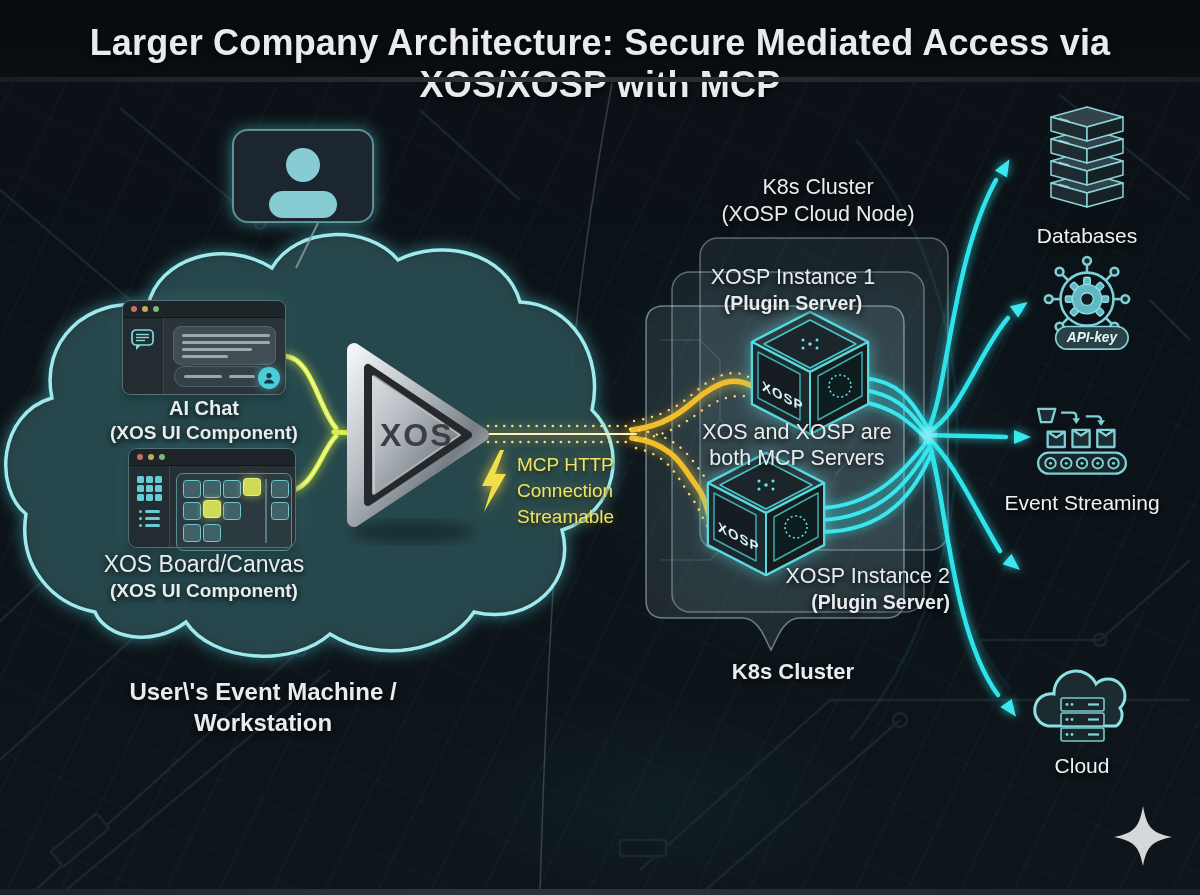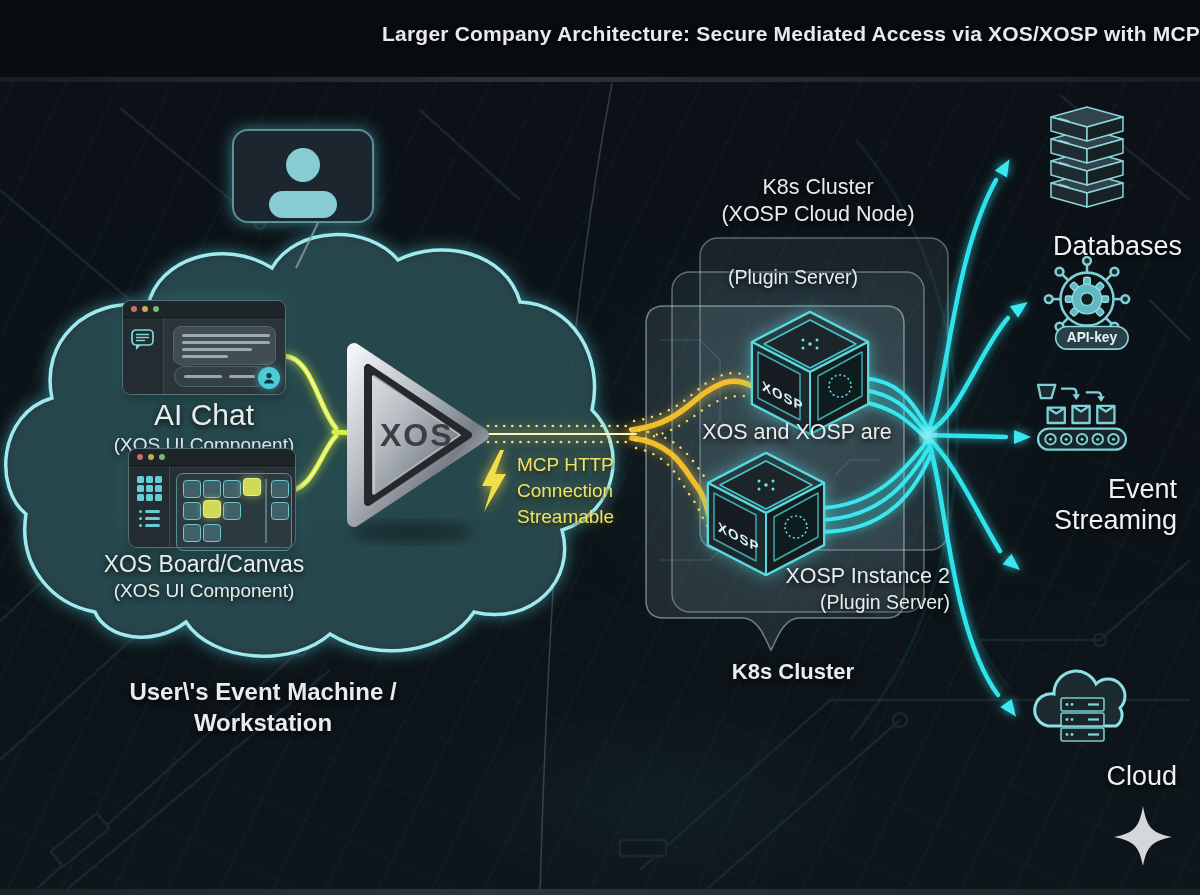--- a/index.html
+++ b/index.html
@@ -8,30 +8,30 @@
     background:
       radial-gradient(420px 300px at 295px 460px, rgba(45,120,130,.14), transparent 70%),
       radial-gradient(340px 330px at 800px 430px, rgba(40,115,130,.13), transparent 70%),
       radial-gradient(300px 140px at 660px 800px, rgba(30,100,110,.12), transparent 70%),
       repeating-linear-gradient(115deg, transparent 0 46px, rgba(120,160,175,.035) 46px 48px),
       repeating-linear-gradient(25deg, transparent 0 64px, rgba(120,160,175,.025) 64px 66px),
       linear-gradient(180deg,#0b1116 0%,#0c1318 55%,#0e161b 100%);}
   .abs{position:absolute;}
   
   #titlebar{left:0;top:0;width:1200px;height:78px;background:linear-gradient(180deg,#080b0f,#0a0e13);}
-  #title{left:0;top:22px;width:1200px;text-align:right;color:#e8eaec;font-size:21px;font-weight:600;
+  #title{left:0;top:22px;width:1200px;text-align:center;color:#e8eaec;font-size:36px;font-weight:600;
     letter-spacing:.2px;text-shadow:0 2px 6px rgba(0,0,0,.9);}
   #title-divider{left:0;top:77px;width:1200px;height:5px;
     background:linear-gradient(90deg,#171d23,#2a333a 45%,#171d23);}
   #bottom-strip{left:0;bottom:0;width:1200px;height:6px;background:linear-gradient(90deg,#1b2327,#2c363a 40%,#1b2327);}
   svg{display:block;}
   svg text{font-family:"Liberation Sans",sans-serif;}
   
   .lbl{color:#e7edee;text-shadow:0 2px 6px rgba(0,0,0,.95);text-align:center;line-height:1.24;}
-  .lbl .sub{font-weight:400;}
+  .lbl .sub{font-weight:700;}
   
   .window{position:absolute;border-radius:9px;border:1px solid rgba(150,205,212,.4);
     background:#2b3539;box-shadow:0 0 16px rgba(110,210,220,.22),0 4px 10px rgba(0,0,0,.5);}
   .win-titlebar{height:16px;background:#1d2529;border-radius:8px 8px 0 0;display:flex;align-items:center;
     padding-left:8px;gap:5px;border-bottom:1px solid #11171a;}
   .dot{width:6px;height:6px;border-radius:50%;}
   .dot.r{background:#c96f66;} .dot.y{background:#c8a95a;} .dot.g{background:#79b878;}
   .win-body{position:relative;display:flex;height:calc(100% - 17px);}
   .win-sidebar{width:40px;background:#232d31;border-right:1px solid #3a474c;border-radius:0 0 0 8px;
     display:flex;flex-direction:column;align-items:center;gap:9px;padding-top:10px;}
@@ -52,21 +52,21 @@
   .list-icon b{width:3px;height:3px;background:#66cdd8;border-radius:50%;}
   .list-icon s{width:15px;height:2.5px;background:#66cdd8;border-radius:2px;}
   .board-canvas{position:absolute;left:6px;top:7px;width:114px;height:76px;border:1.5px solid #5e8b92;
     border-radius:7px;background:rgba(70,110,118,.14);}
   .sq{position:absolute;width:16px;height:16px;border-radius:3.5px;border:1.5px solid #6fc9d2;
     background:rgba(110,190,200,.3);}
   .sq.yel{background:#cfdb57;border-color:#e8f283;box-shadow:0 0 8px rgba(225,235,110,.55);}
   .board-divider{position:absolute;left:88px;top:5px;width:1.5px;height:64px;background:#5e8b92;opacity:.8;}
   
   .svc{position:absolute;width:190px;text-align:center;}
-  .svc-label{font-size:27px;font-weight:500;color:#eef2f2;text-shadow:0 2px 5px #000;margin-top:9px;text-align:right;}
+  .svc-label{font-size:21px;font-weight:500;color:#eef2f2;text-shadow:0 2px 5px #000;margin-top:2px;}
   
   #mcp-text{color:#ece46a;font-size:19px;font-weight:500;line-height:26px;
     text-shadow:0 0 10px rgba(235,220,90,.45),0 2px 4px #000;}
 </style>
 </head>
 <body>
 
 <div id="canvas">
 
   <svg class="abs" width="1200" height="895" viewBox="0 0 1200 895" style="left:0;top:0;">
@@ -290,21 +290,21 @@
         <div class="chat-avatar">
           <svg width="14" height="14" viewBox="0 0 14 14">
             <circle cx="7" cy="4.6" r="2.6" fill="#0e3b42"></circle>
             <path d="M 2,12.5 a 5,4 0 0 1 10,0 Z" fill="#0e3b42"></path>
           </svg>
         </div>
       </div>
     </div>
   </div>
   <div class="abs lbl" style="left:94px;top:396px;width:220px;">
-    <div style="font-size:30px;font-weight:400;">AI Chat</div>
+    <div style="font-size:20px;font-weight:700;">AI Chat</div>
     <div class="sub" style="font-size:19px;">(XOS UI Component)</div>
   </div>
 
   <div class="window" style="left:128px;top:448px;width:166px;height:98px;background:#273135;">
     <div class="win-titlebar">
       <span class="dot r"></span>
       <span class="dot y"></span>
       <span class="dot g"></span>
     </div>
     <div class="win-body">
@@ -367,24 +367,26 @@
     <div>MCP HTTP</div>
     <div>Connection</div>
     <div>Streamable</div>
   </div>
 
   <div class="abs lbl" style="left:658px;top:174px;width:320px;font-size:21.5px;font-weight:500;line-height:27px;">
     <div>K8s Cluster</div>
     <div>(XOSP Cloud Node)</div>
   </div>
   <div class="abs lbl" style="left:643px;top:264px;width:300px;font-size:21.5px;font-weight:500;line-height:26px;">
+    <div>XOSP Instance 1</div>
     <div class="sub" style="font-size:19.5px;">(Plugin Server)</div>
   </div>
   <div class="abs lbl" style="left:637px;top:419px;width:320px;font-size:21.5px;font-weight:500;line-height:26px;">
     <div>XOS and XOSP are</div>
+    <div>both MCP Servers</div>
   </div>
   <div class="abs lbl" style="left:630px;top:563px;width:320px;font-size:21.5px;font-weight:500;line-height:26px;text-align:right;">
     <div>XOSP Instance 2</div>
     <div class="sub" style="font-size:19.5px;">(Plugin Server)</div>
   </div>
   <div class="abs lbl" style="left:643px;top:658px;width:300px;font-size:22px;font-weight:700;">K8s Cluster</div>
 
   <div class="svc" style="left:992px;top:104px;">
     <svg width="120" height="118" viewBox="-60 -59 120 118" style="margin:0 auto;">
       <g stroke="#8ad4da" stroke-width="1.5" stroke-linejoin="round">
@@ -412,21 +414,21 @@
       <g fill="#9fd9de" opacity="0.8">
         <rect x="-28" y="-38" width="10" height="2.4" transform="skewY(15)"></rect>
         <rect x="-28" y="-16" width="10" height="2.4" transform="skewY(15)"></rect>
         <rect x="-28" y="6" width="10" height="2.4" transform="skewY(15)"></rect>
         <rect x="-28" y="28" width="10" height="2.4" transform="skewY(15)"></rect>
       </g>
     </svg>
     <div class="svc-label">Databases</div>
   </div>
 
-  <div class="svc" style="left:992px;top:254px;">
+  <div class="svc" style="left:992px;top:254px;font-style:italic;">
     <svg width="124" height="102" viewBox="-62 -52 124 104" style="margin:0 auto;">
       <g stroke="#7fd0d6" stroke-width="2.6" fill="none">
         <circle cx="0" cy="-6" r="27"></circle>
         <g>
           <line x1="0" y1="-33" x2="0" y2="-41"></line>
             <line x1="0" y1="21" x2="0" y2="29"></line>
           <line x1="-27" y1="-6" x2="-35" y2="-6"></line>
             <line x1="27" y1="-6" x2="35" y2="-6"></line>
           <line x1="-19" y1="-25" x2="-25" y2="-31"></line>
             <line x1="19" y1="-25" x2="25" y2="-31"></line>
@@ -458,21 +460,21 @@
         <circle cx="0" cy="0" r="15"></circle>
         <circle cx="0" cy="0" r="6.5" fill="#122024"></circle>
       </g>
       <g>
         <rect x="-32" y="22" width="74" height="23" rx="11.5" fill="#2b4046" stroke="#86d4da" stroke-width="1.6"></rect>
         <text x="5" y="38" font-size="14" font-weight="bold" fill="#e2f6f7" text-anchor="middle">API-key</text>
       </g>
     </svg>
   </div>
 
-  <div class="svc" style="left:987px;top:381px;">
+  <div class="svc" style="left:987px;top:405px;">
     <svg width="124" height="84" viewBox="-62 -46 124 88" style="margin:0 auto;">
       <g stroke="#7fd0d6" stroke-width="2.4" fill="none" stroke-linejoin="round">
         <path d="M -46,-42 L -28,-42 L -32,-28 L -43,-28 Z" fill="#1c2c30"></path>
         <path d="M -22,-38 L -10,-38 Q -6,-38 -6,-34 L -6,-28"></path>
         <polygon points="-6,-26 -10,-32 -2,-32" fill="#7fd0d6" stroke="none"></polygon>
         <path d="M 4,-34 L 16,-34 Q 20,-34 20,-30 L 20,-26"></path>
         <polygon points="20,-24 16,-30 24,-30" fill="#7fd0d6" stroke="none"></polygon>
         <path d="M -36,-18 L -18,-18 L -18,-2 L -36,-2 Z M -36,-18 L -27,-12 L -18,-18" fill="#1c2c30"></path>
         <path d="M -10,-20 L 8,-20 L 8,-2 L -10,-2 Z M -10,-20 L -1,-14 L 8,-20" fill="#1c2c30"></path>
         <path d="M 16,-20 L 34,-20 L 34,-2 L 16,-2 Z M 16,-20 L 25,-14 L 34,-20" fill="#1c2c30"></path>

